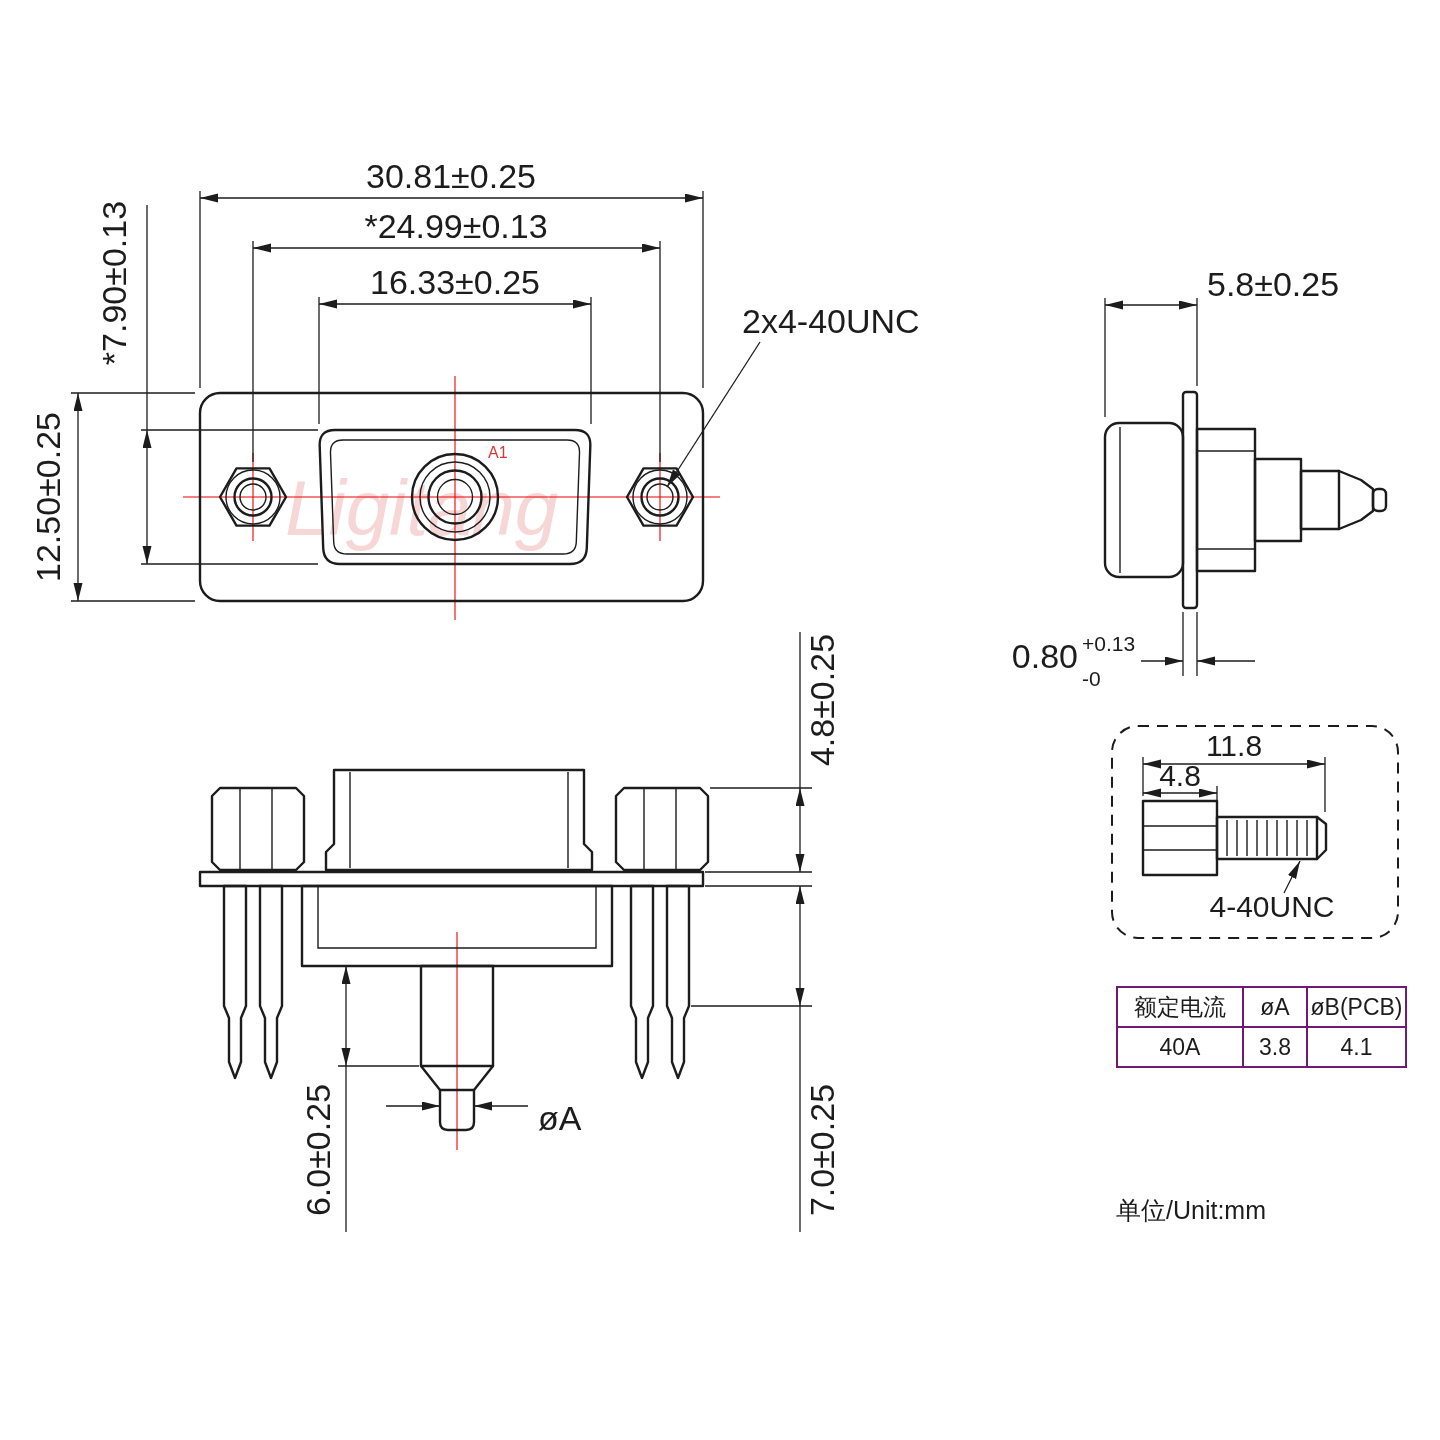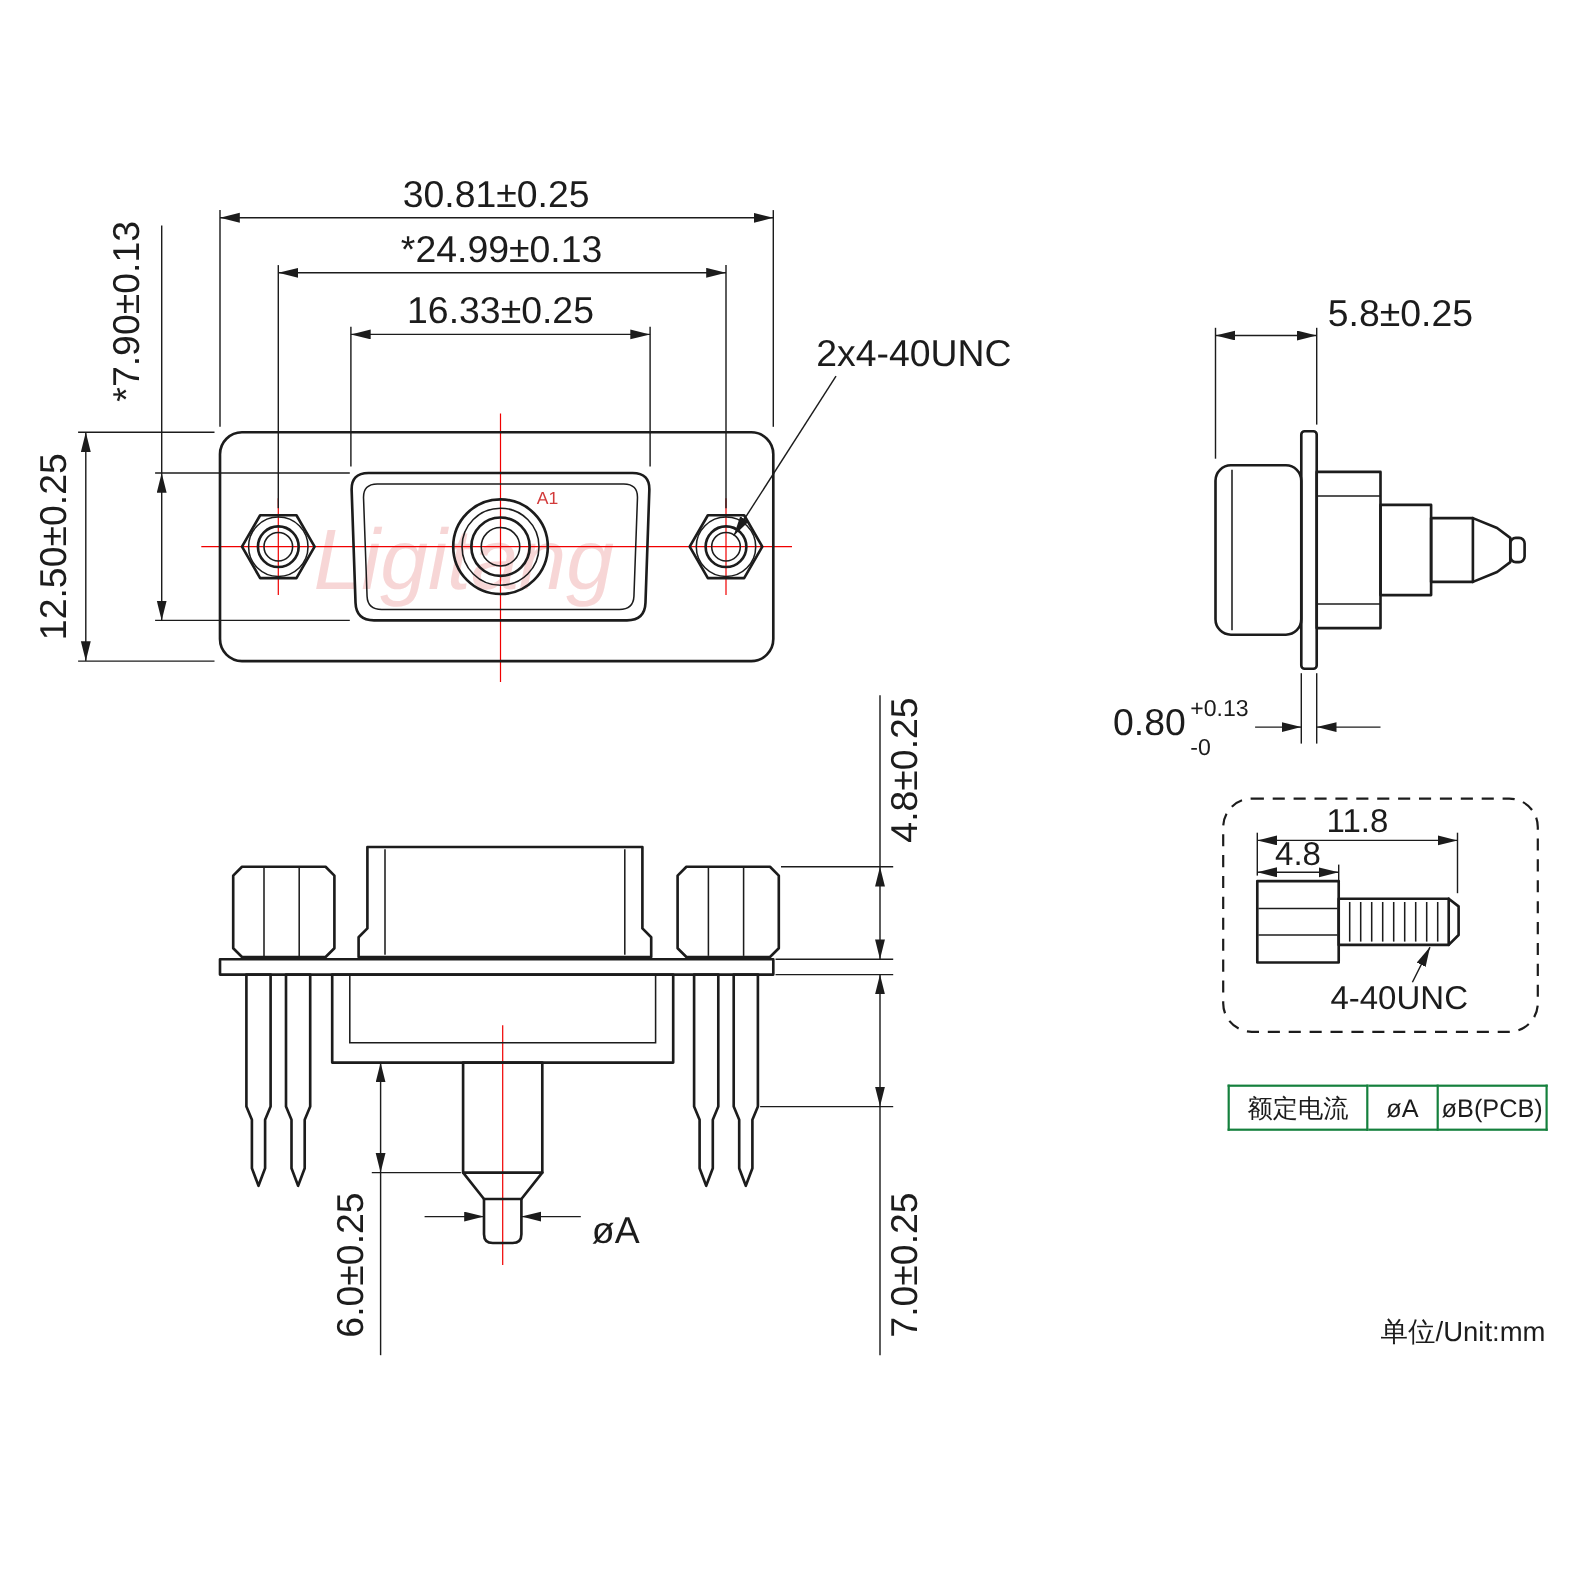--- a/index.html
+++ b/index.html
@@ -9,25 +9,25 @@
   .ol{fill:none;stroke:#1c1c1c;stroke-width:2.4;stroke-linejoin:round;stroke-linecap:round;}
   .tl{fill:none;stroke:#1c1c1c;stroke-width:1.4;}
   .dl{fill:none;stroke:#1c1c1c;stroke-width:1.3;}
   .cl{fill:none;stroke:#f00000;stroke-width:1.1;}
   .dt{font-size:34px;}
   .ds{font-size:30px;}
   .tol{font-size:21px;}
   .wm{font-size:78px;font-style:italic;fill:#f2bcbc;opacity:.6;}
   .a1{font-size:16px;fill:#d23a3a;}
   #spec-table{position:absolute;left:1116px;top:986px;border-collapse:collapse;background:#fff;}
-  #spec-table th,#spec-table td{border:2px solid #15803d;font-size:23px;font-weight:normal;text-align:center;color:#1c1c1c;padding:0;height:38px;}
+  #spec-table th,#spec-table td{border:2px solid #701a75;font-size:23px;font-weight:normal;text-align:center;color:#1c1c1c;padding:0;height:38px;}
   #spec-table .c1{width:124px;}
   #spec-table .c2{width:62px;}
   #spec-table .c3{width:97px;}
-  #unit-note{position:absolute;left:1116px;top:1194px;width:289px;text-align:right;font-size:25px;color:#1c1c1c;}
+  #unit-note{position:absolute;left:1116px;top:1194px;width:289px;font-size:25px;color:#1c1c1c;}
 </style>
 </head>
 <body>
 
 <div id="canvas">
 <svg width="1440" height="1440" viewBox="0 0 1440 1440">
   <defs>
     <marker id="arr" markerUnits="userSpaceOnUse" markerWidth="19" markerHeight="10" refX="18" refY="4.5" orient="auto-start-reverse">
       <path d="M0,0 L18,4.5 L0,9 Z" fill="#1c1c1c"></path>
     </marker>
@@ -241,16 +241,21 @@
 
 <table id="spec-table">
   <thead>
     <tr>
       <th class="c1">额定电流</th>
       <th class="c2">øA</th>
       <th class="c3">øB(PCB)</th>
     </tr>
   </thead>
   <tbody>
+    <tr>
+      <td>40A</td>
+      <td>3.8</td>
+      <td>4.1</td>
+    </tr>
   </tbody>
 </table>
 <div id="unit-note">单位/Unit:mm</div>
 </div>
 
 </body></html>

